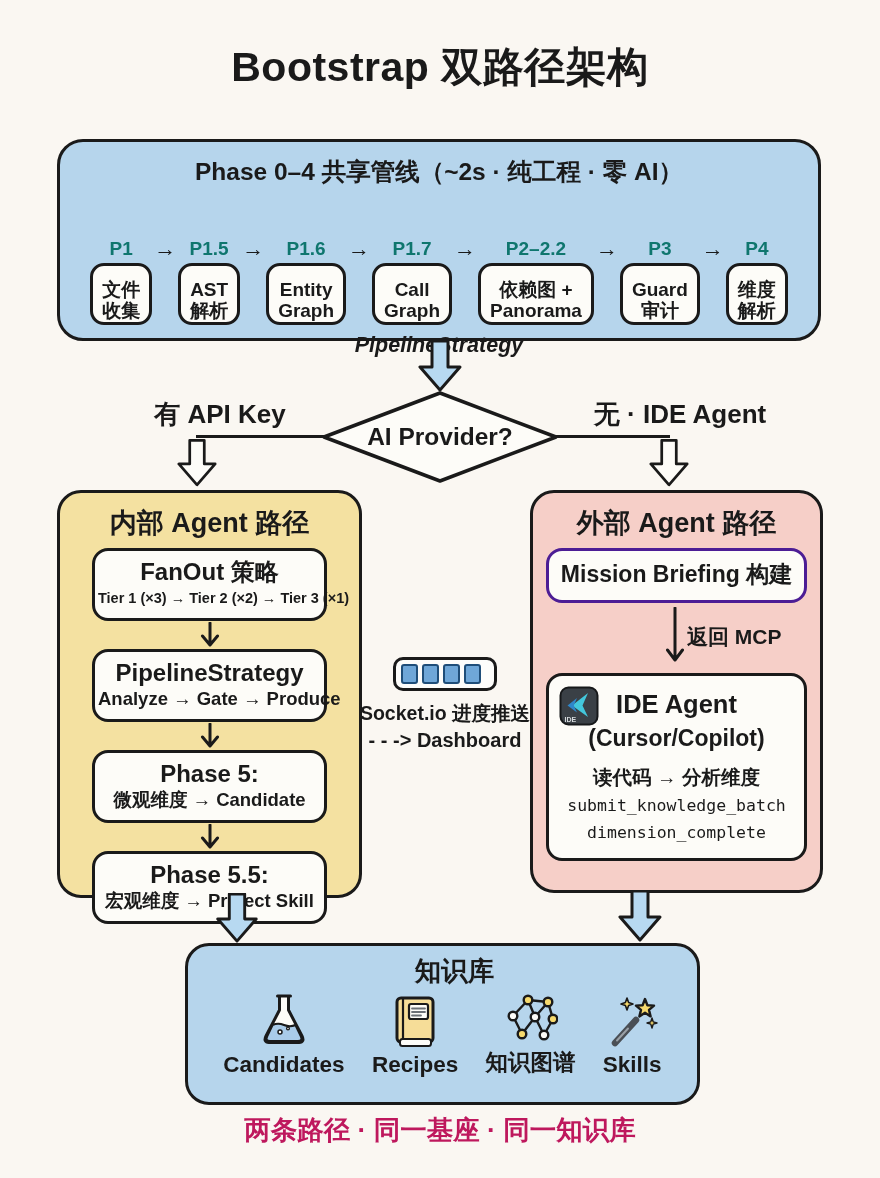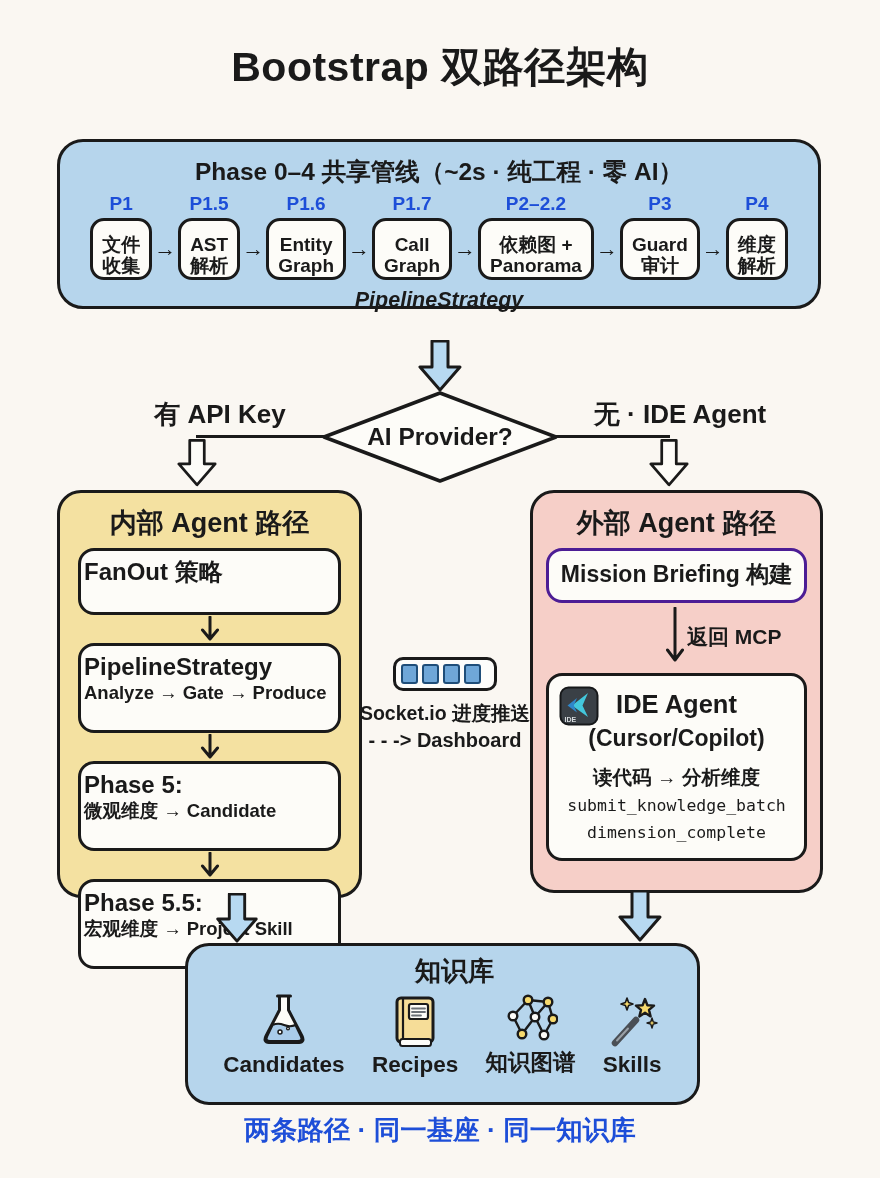--- a/index.html
+++ b/index.html
@@ -9,26 +9,26 @@
     font-family:"Liberation Sans","DejaVu Sans",sans-serif;
     color:#1a1a1a;font-weight:700;
   }
   .abs{position:absolute;}
   .ctr{text-align:center;}
 
   
   #title{top:40px;left:0;width:880px;font-size:41px;font-weight:800;letter-spacing:.5px;}
 
   
-  #top-box{left:57px;top:139px;width:764px;height:170px;box-sizing:border-box;
+  #top-box{left:57px;top:139px;width:764px;height:202px;box-sizing:border-box;
     background:#b6d5ec;border:3.5px solid #1a1a1a;border-radius:26px;}
   .pipe-title{margin-top:13px;font-size:24.5px;text-align:center;}
   .stages-row{display:flex;justify-content:center;align-items:flex-start;margin-top:5px;}
   .stage{display:flex;flex-direction:column;align-items:center;}
-  .stage-phase{height:22px;line-height:22px;font-size:19px;color:#1d4ed8;margin-bottom:3px;}
+  .stage-phase{height:22px;line-height:22px;font-size:19px;color:#0f766e;margin-bottom:3px;margin-top:45px;}
   .stage-box{height:62px;box-sizing:border-box;background:#fdfcf8;border:3px solid #1a1a1a;
     border-radius:14px;display:flex;flex-direction:column;justify-content:flex-end;
     font-size:19px;line-height:1.14;padding:0 9px;text-align:center;white-space:nowrap;}
   .stage-arrow{font-size:22px;line-height:62px;margin-top:25px;padding:0 2px;}
   .snapshot{margin-top:8px;text-align:center;font-style:italic;font-size:21.5px;}
 
   
   .hline{height:0;border-top:3px solid #1a1a1a;}
   #conn-left-line{left:196px;top:435px;width:128px;}
   #conn-right-line{left:556px;top:435px;width:114px;}
@@ -43,22 +43,22 @@
   #diamond .q{position:absolute;left:0;top:0;width:240px;height:94px;display:flex;
     align-items:center;justify-content:center;font-size:24.5px;}
   #label-left{left:110px;top:397px;width:220px;font-size:26px;}
   #label-right{left:565px;top:397px;width:230px;font-size:26px;}
 
   
   #yellow-box{left:57px;top:490px;width:305px;height:408px;box-sizing:border-box;
     background:#f4e1a1;border:3.5px solid #1a1a1a;border-radius:24px;}
   .panel-title{margin-top:13px;font-size:27px;text-align:center;line-height:34px;}
   .steps{display:flex;flex-direction:column;align-items:center;margin-top:8px;}
-  .step{width:263px;box-sizing:border-box;background:#fdfcf8;border:3px solid #1a1a1a;
-    border-radius:16px;padding:7px 3px 26px;}
+  .step{width:235px;box-sizing:border-box;background:#fdfcf8;border:3px solid #1a1a1a;
+    border-radius:16px;text-align:center;padding:7px 3px 9px;}
   .step-title{font-size:24px;line-height:28px;}
   .step-sub{font-size:18.5px;line-height:22px;margin-top:1px;white-space:nowrap;}
   .step-sub.small{font-size:14.5px;}
   .thin-arrow{margin:1px 0;}
 
   
   #socket-widget{left:352px;top:657px;width:186px;text-align:center;}
   .pbar{width:104px;height:34px;box-sizing:border-box;margin:0 auto;background:#fdfdfb;
     border:3px solid #1a1a1a;border-radius:10px;display:flex;align-items:center;
     padding-left:5px;gap:4px;}
@@ -87,21 +87,21 @@
 
   
   #kb-box{left:185px;top:943px;width:515px;height:162px;box-sizing:border-box;
     background:#b6d5ec;border:3.5px solid #1a1a1a;border-radius:24px;}
   #kb-box .panel-title{margin-top:9px;font-size:26.5px;line-height:32px;padding-left:24px;}
   .kb-items{display:flex;justify-content:space-evenly;align-items:flex-end;margin:4px 8px 0;}
   .kb-item{display:flex;flex-direction:column;align-items:center;}
   .kb-label{font-size:22.5px;margin-top:2px;white-space:nowrap;}
 
   
-  #footer{top:1112px;left:0;width:880px;font-size:26.5px;color:#1d4ed8;}
+  #footer{top:1112px;left:0;width:880px;font-size:26.5px;color:#be185d;}
 </style>
 </head>
 <body>
 
 <div id="title" class="abs ctr">Bootstrap 双路径架构</div>
 
 <div id="top-box" class="abs">
   <div class="pipe-title">Phase 0–4 共享管线（~2s · 纯工程 · 零 AI）</div>
   <div class="stages-row">
 
@@ -194,20 +194,21 @@
 <svg id="elbow-right" class="abs" width="40" height="50" viewBox="0 0 44 52">
   <polygon points="14,1 30,1 30,27 42,27 22,50 2,27 14,27" fill="#fdfcf8" stroke="#1a1a1a" stroke-width="3" stroke-linejoin="round"></polygon>
 </svg>
 
 <div id="yellow-box" class="abs">
   <div class="panel-title">内部 Agent 路径</div>
   <div class="steps">
 
     <div class="step">
       <div class="step-title">FanOut 策略</div>
+      <div class="step-sub small">Tier 1 (×3) → Tier 2 (×2) → Tier 3 (×1)</div>
     </div>
     <svg class="thin-arrow" width="22" height="26" viewBox="0 0 22 26">
       <path d="M11 1 V21 M3.5 14 L11 23 L18.5 14" fill="none" stroke="#1a1a1a" stroke-width="3" stroke-linecap="round" stroke-linejoin="round"></path>
     </svg>
 
     <div class="step">
       <div class="step-title">PipelineStrategy</div>
       <div class="step-sub">Analyze → Gate → Produce</div>
     </div>
     <svg class="thin-arrow" width="22" height="26" viewBox="0 0 22 26">

